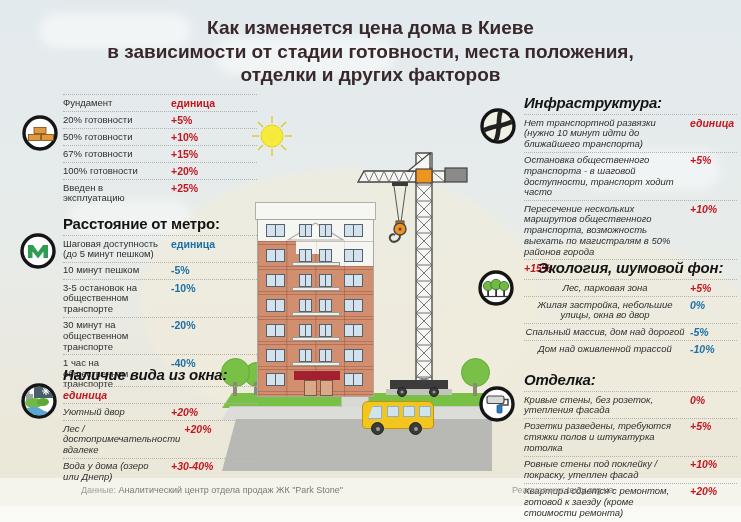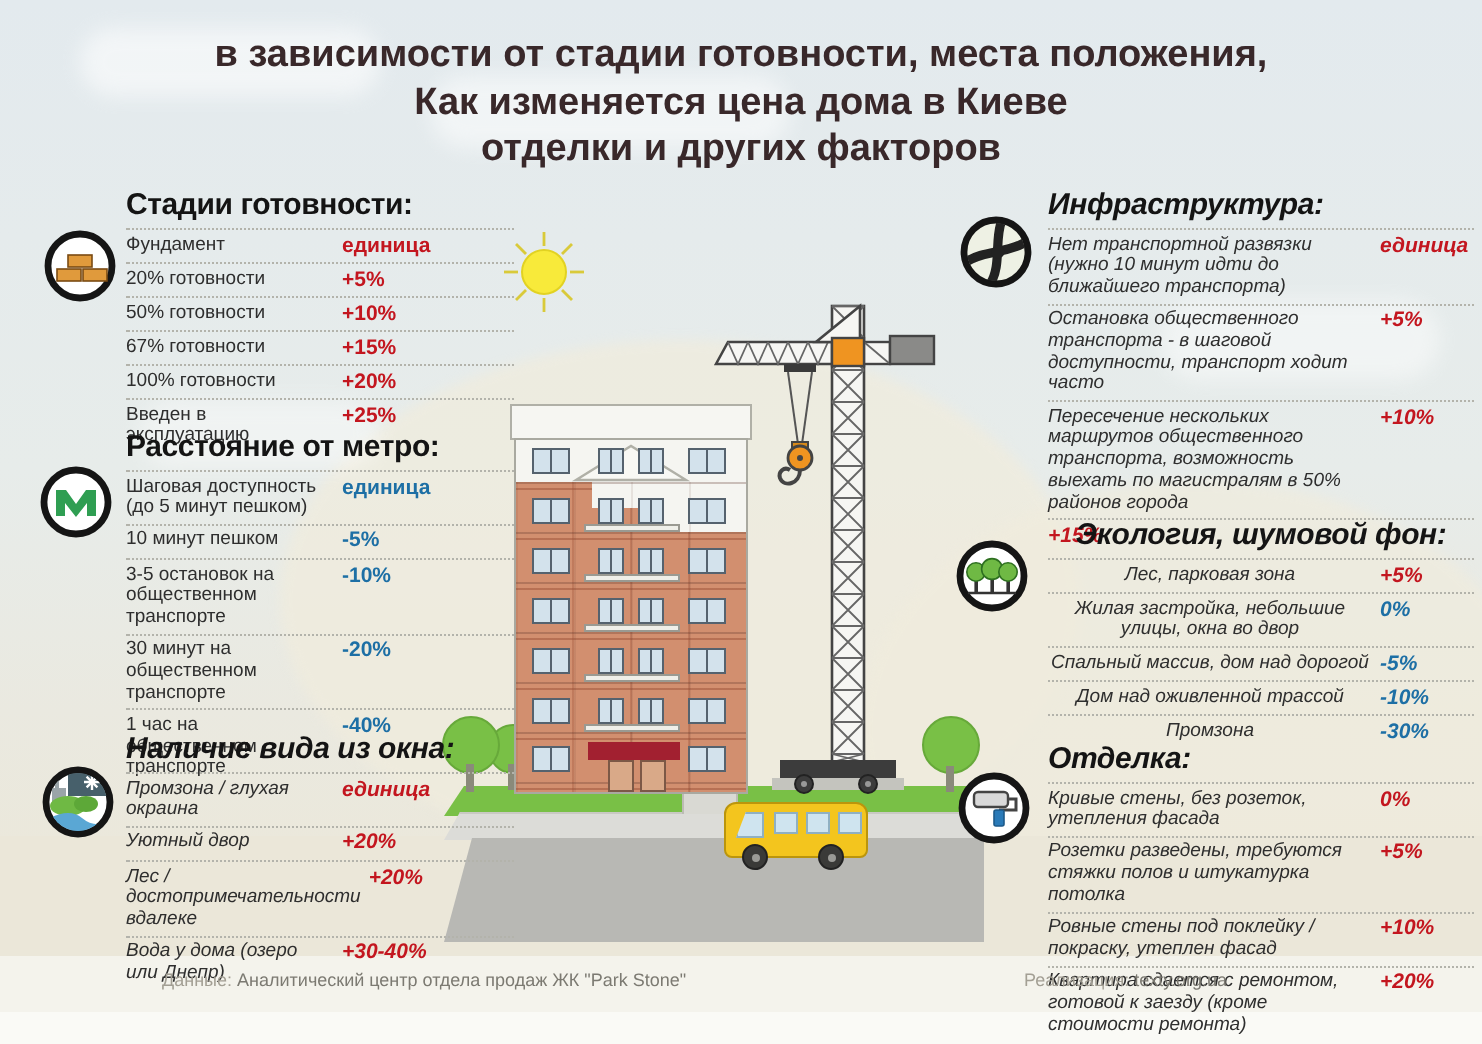--- a/index.html
+++ b/index.html
@@ -81,22 +81,22 @@
   <div class="hill" style="left:430px;top:240px;width:340px;height:250px;opacity:.7;"></div>
   <div class="cloud" style="left:40px;top:14px;width:150px;height:34px;opacity:.55;"></div>
   <div class="cloud" style="left:215px;top:38px;width:180px;height:36px;opacity:.5;"></div>
   <div class="cloud" style="left:580px;top:150px;width:140px;height:40px;opacity:.45;"></div>
   <div class="cloud" style="left:70px;top:200px;width:120px;height:34px;opacity:.4;"></div>
   <div class="ground1"></div>
   <div class="footer-band"></div>
   <div class="page-bottom"></div>
 
   <div class="title">
+    <span>Как изменяется цена дома в Киеве</span>
     <span>в зависимости от стадии готовности, места положения,</span>
-    <span>Как изменяется цена дома в Киеве</span>
     <span>отделки и других факторов</span>
   </div>
 
   <svg class="sun" width="52" height="52" viewBox="0 0 52 52">
     <g stroke="#d9ca3a" stroke-width="1.4">
       <line x1="26" y1="6" x2="26" y2="13"></line>
         <line x1="26" y1="39" x2="26" y2="46"></line>
       <line x1="6" y1="26" x2="13" y2="26"></line>
         <line x1="39" y1="26" x2="46" y2="26"></line>
       <line x1="12" y1="12" x2="17" y2="17"></line>
@@ -272,21 +272,20 @@
   </svg>
 
   <svg class="badge" style="left:478px;top:385px;" viewBox="0 0 38 38">
     <circle cx="19" cy="19" r="16" fill="#fff" stroke="#151515" stroke-width="3.4"></circle>
     <rect x="9" y="11" width="17" height="7.5" rx="2" fill="#d9d9d9" stroke="#444" stroke-width="1.2"></rect>
     <path d="M26,14.5 h4 v5.5 h-8.5" fill="none" stroke="#444" stroke-width="1.5"></path>
     <rect x="19" y="20" width="5" height="8" rx="1" fill="#2a7ab8" stroke="#1d5a8a" stroke-width="0.8"></rect>
   </svg>
 
   <div class="sec leftcol" style="left:63px;top:94px;">
-    <div class="sec-title">Стадии готовности:</div>
     <div class="rows">
         <div class="f-row">
           <span class="f-lbl">Фундамент</span>
           <span class="f-val val-red">единица</span>
         </div>
         <div class="f-row">
           <span class="f-lbl">20% готовности</span>
           <span class="f-val val-red">+5%</span>
         </div>
         <div class="f-row">
@@ -329,21 +328,20 @@
         <div class="f-row">
           <span class="f-lbl">1 час на общественном транспорте</span>
           <span class="f-val val-blue">-40%</span>
         </div>
       </div>
   </div>
   <div class="sec leftcol" style="left:63px;top:366px;font-style:italic;">
     <div class="sec-title">Наличие вида из окна:</div>
     <div class="rows">
         <div class="f-row">
-          <span class="f-lbl">Промзона / глухая окраина</span>
           <span class="f-val val-red">единица</span>
         </div>
         <div class="f-row">
           <span class="f-lbl">Уютный двор</span>
           <span class="f-val val-red">+20%</span>
         </div>
         <div class="f-row">
           <span class="f-lbl">Лес / достопримечательности вдалеке</span>
           <span class="f-val val-red">+20%</span>
         </div>
@@ -384,24 +382,20 @@
           <span class="f-lbl">Жилая застройка, небольшие улицы, окна во двор</span>
           <span class="f-val val-blue">0%</span>
         </div>
         <div class="f-row">
           <span class="f-lbl">Спальный массив, дом над дорогой</span>
           <span class="f-val val-blue">-5%</span>
         </div>
         <div class="f-row">
           <span class="f-lbl">Дом над оживленной трассой</span>
           <span class="f-val val-blue">-10%</span>
-        </div>
-        <div class="f-row">
-          <span class="f-lbl">Промзона</span>
-          <span class="f-val val-blue">-30%</span>
         </div>
       </div>
   </div>
   <div class="sec rightcol" style="left:524px;top:371px;">
     <div class="sec-title">Отделка:</div>
     <div class="rows">
         <div class="f-row">
           <span class="f-lbl">Кривые стены, без розеток, утепления фасада</span>
           <span class="f-val val-red">0%</span>
         </div>

